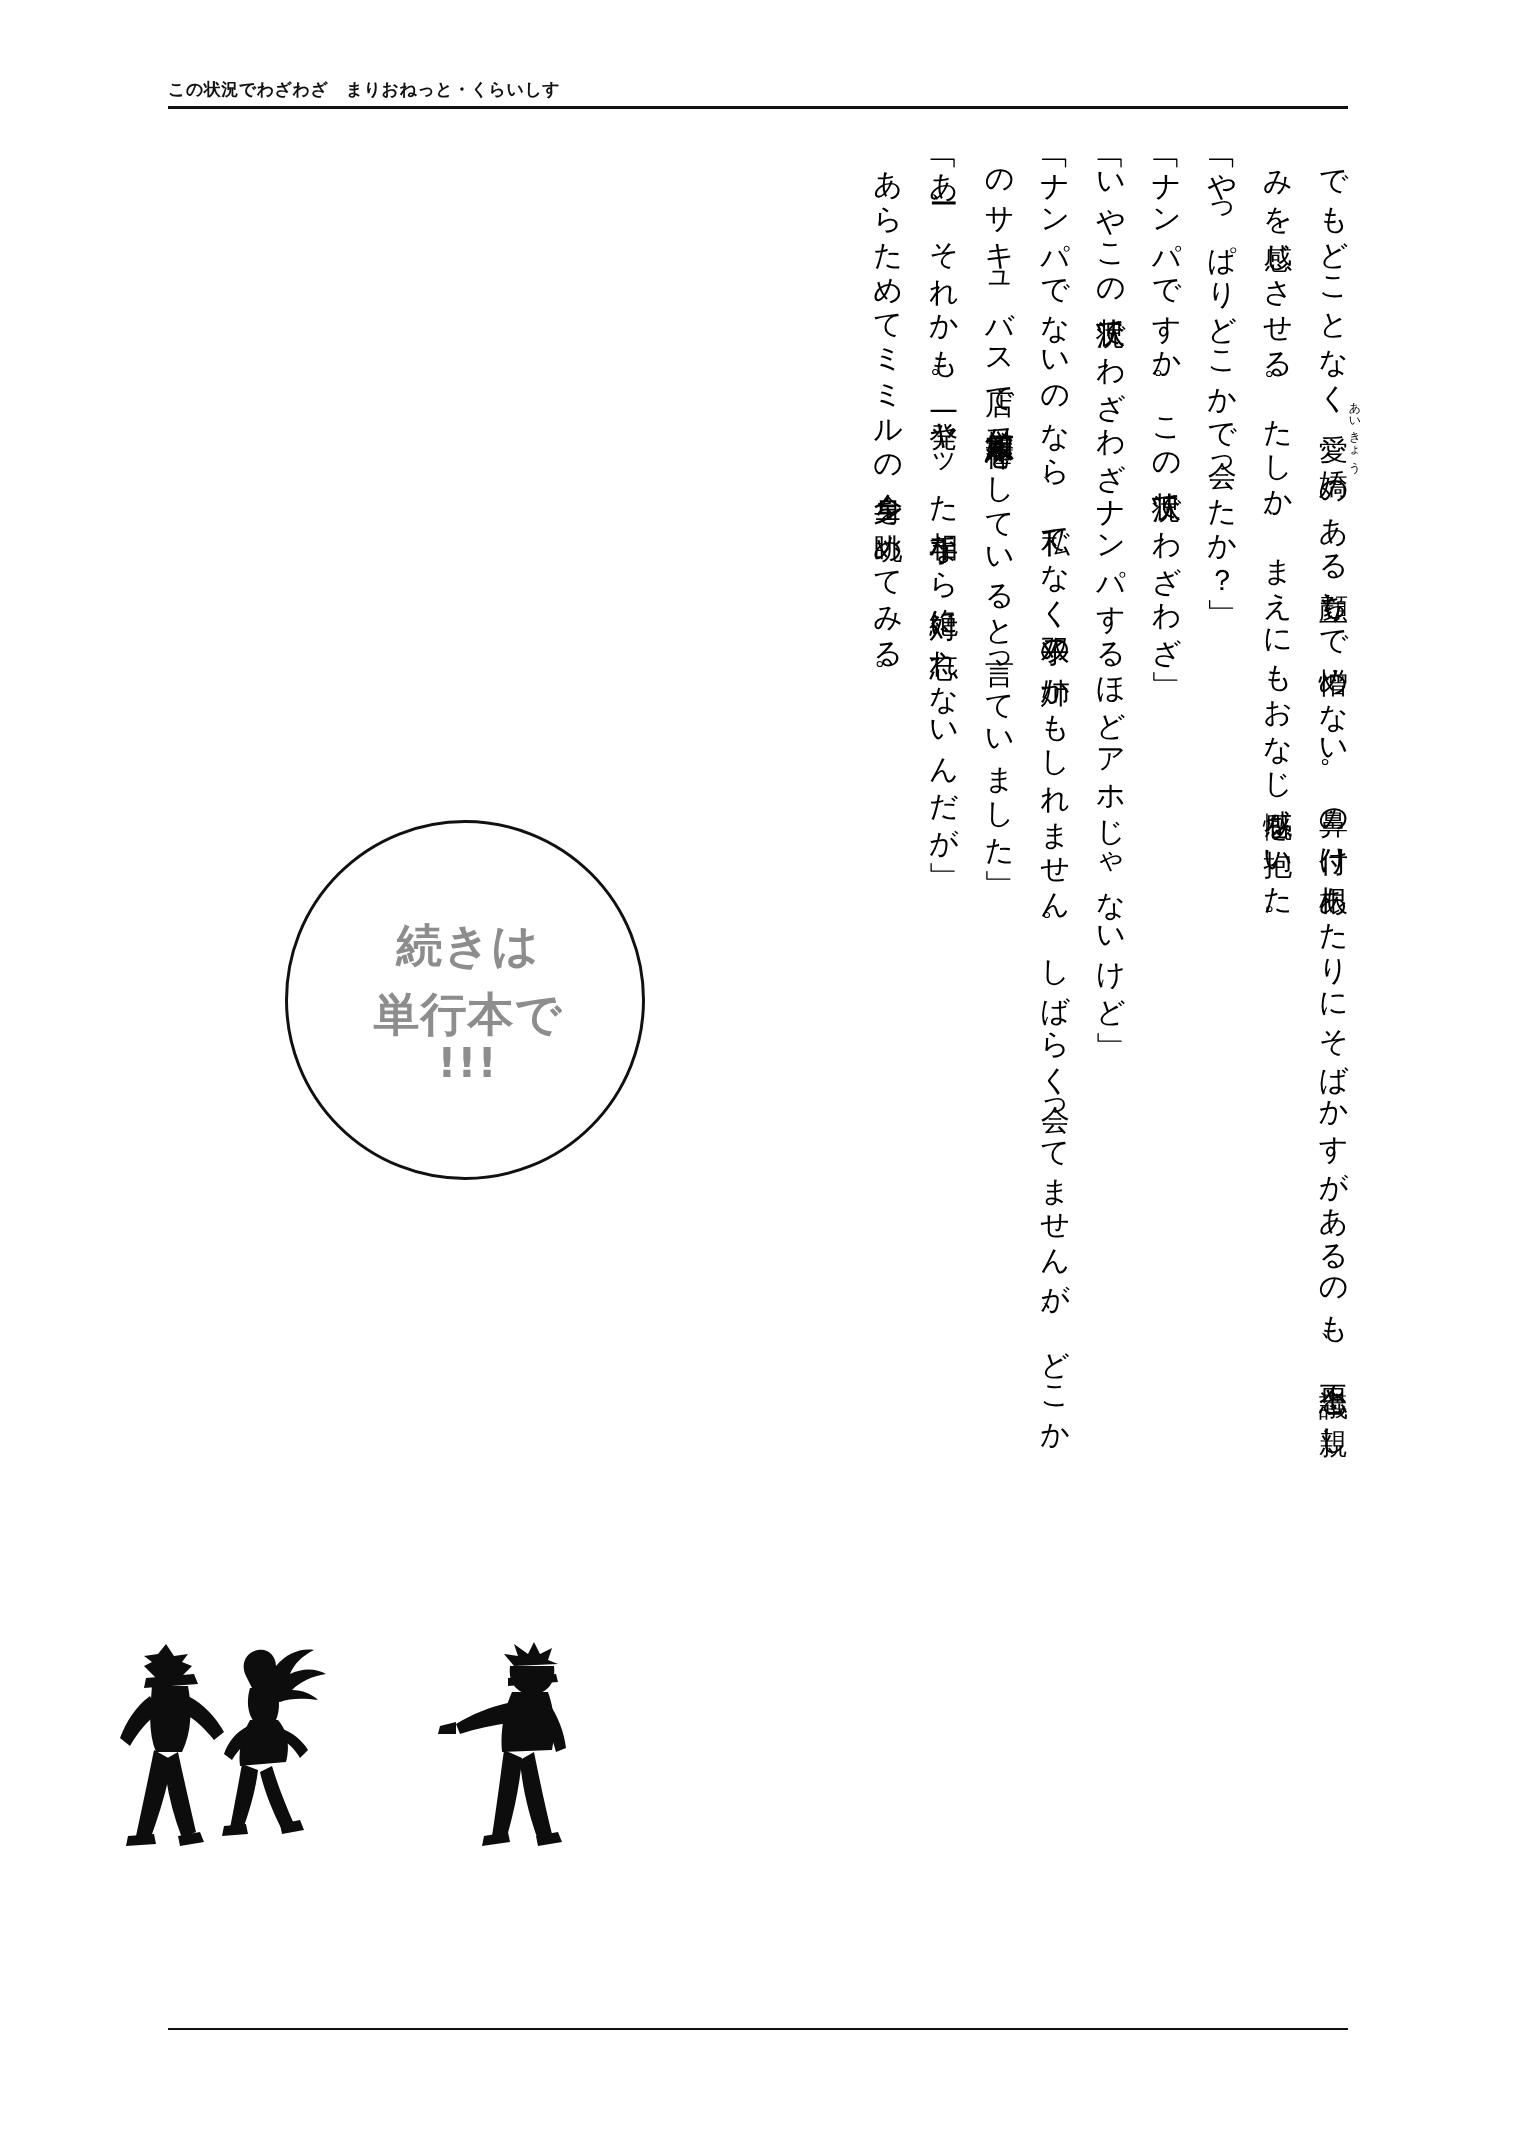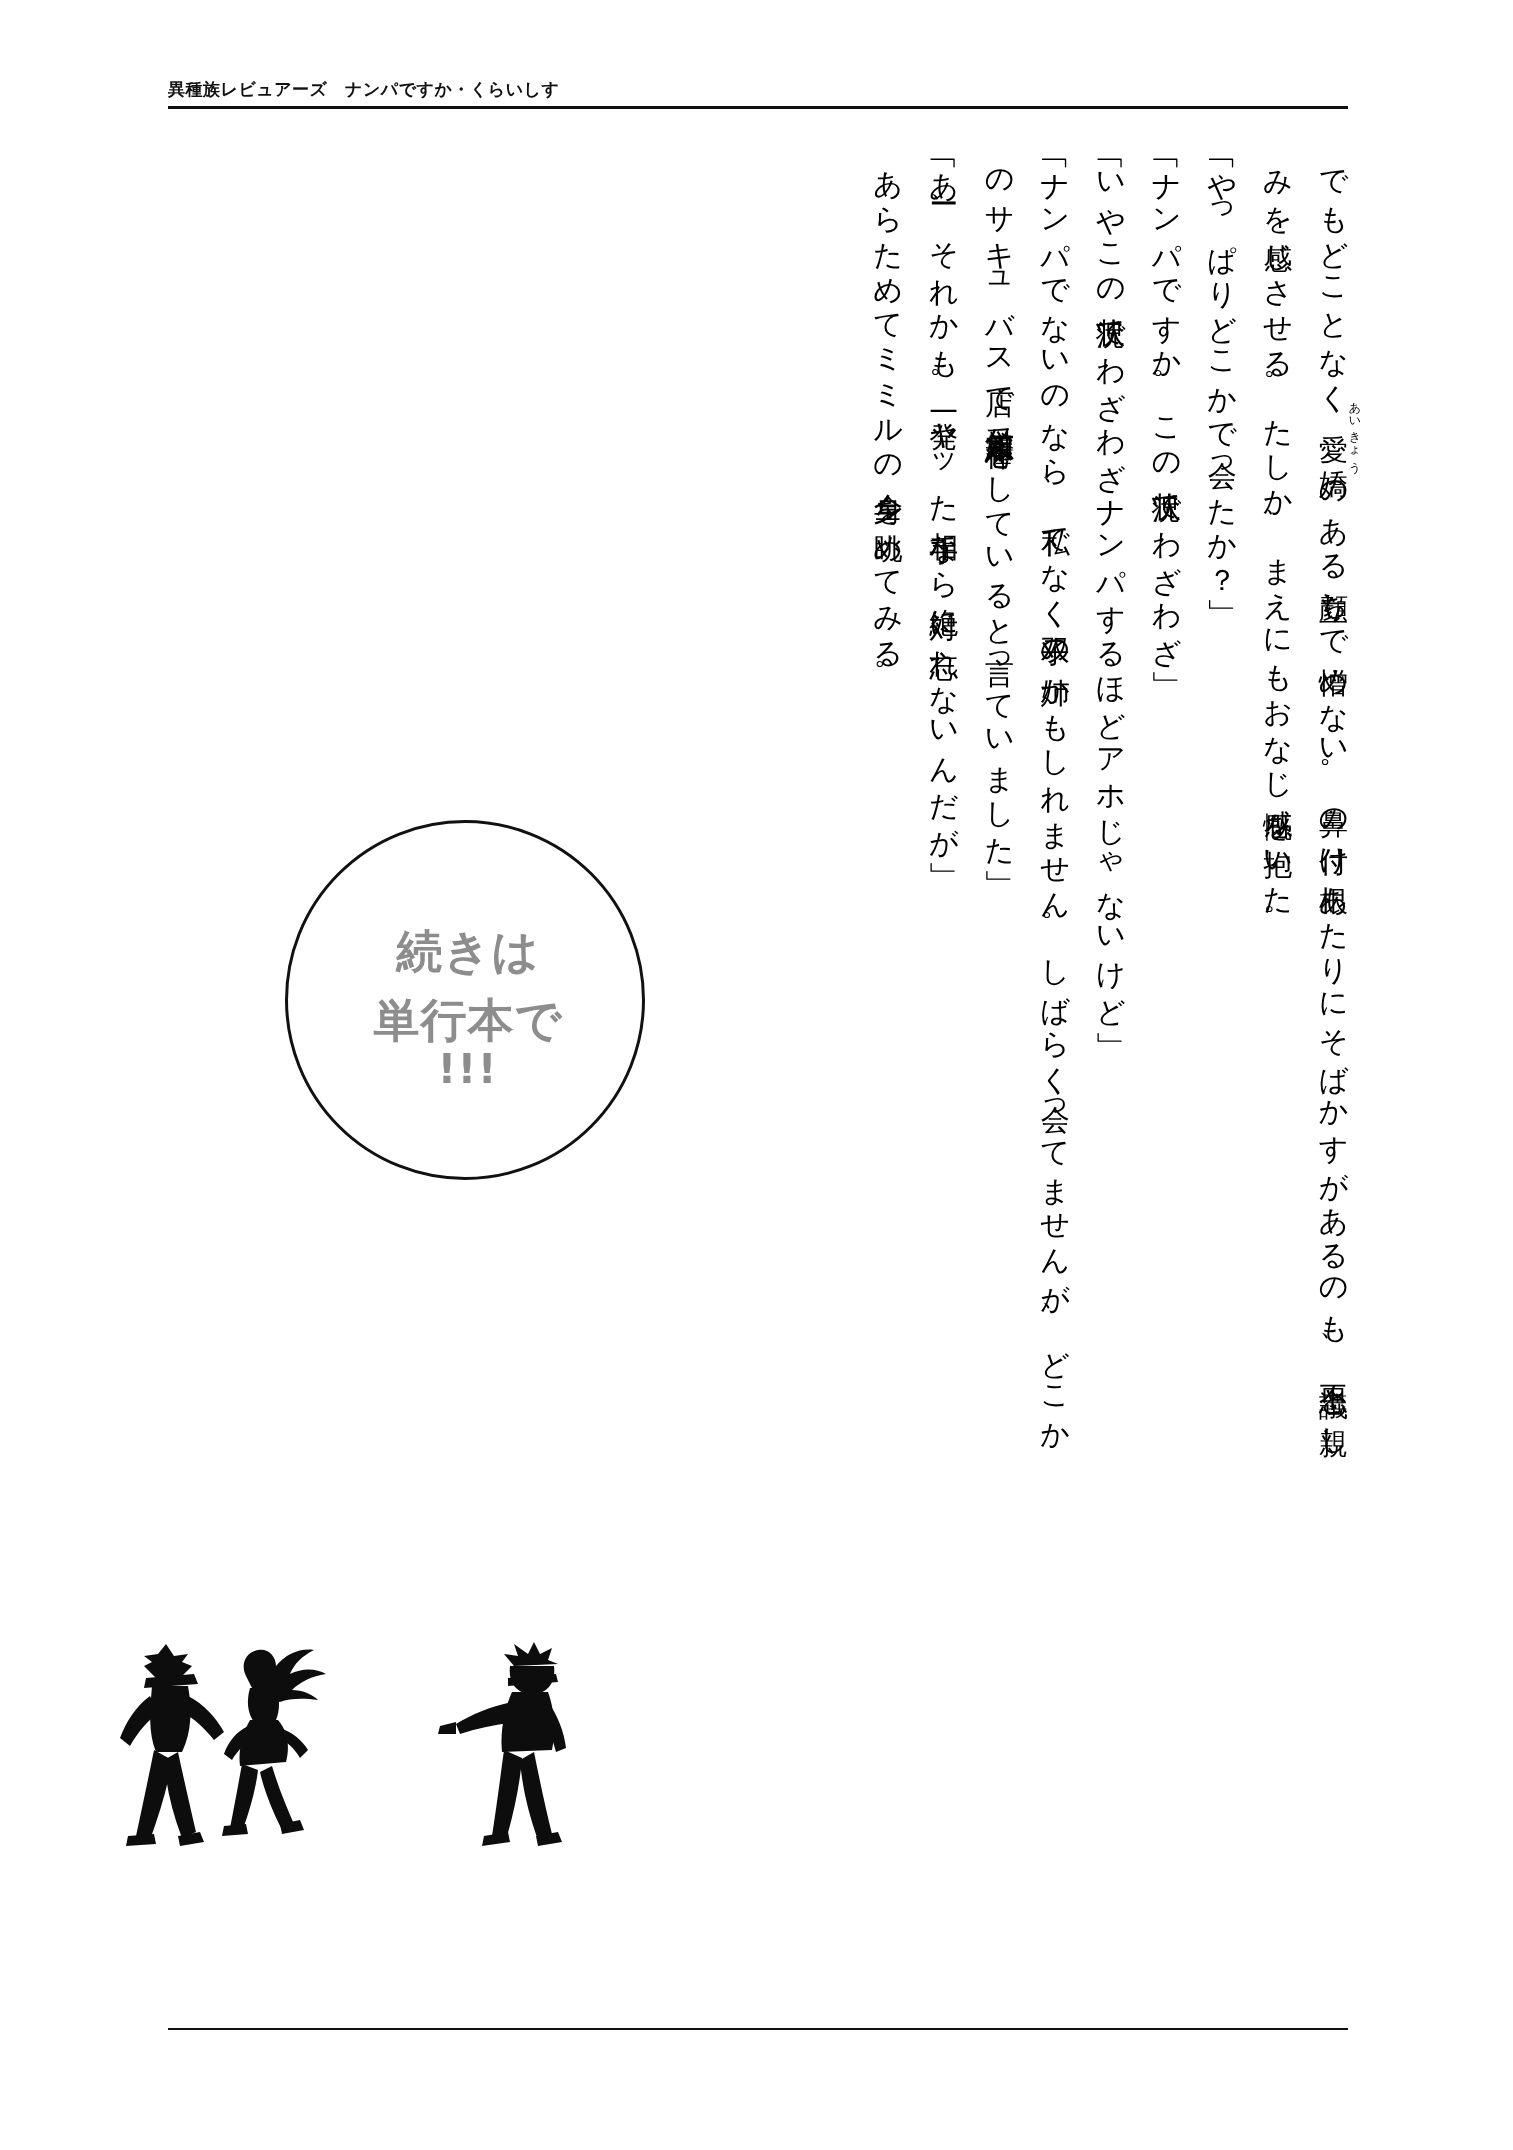--- a/index.html
+++ b/index.html
@@ -93,21 +93,21 @@
     top: 820px;
     width: 360px;
     height: 360px;
     border: 3px solid #111111;
     border-radius: 50%;
     box-sizing: border-box;
   }
   .stamp-inner {
     position: absolute;
     left: 0;
-    top: 6px;
+    top: 0;
     width: 360px;
     height: 360px;
     display: flex;
     flex-direction: column;
     align-items: center;
     justify-content: center;
   }
   .stamp-line {
     font-family: "DejaVu Sans", "Liberation Sans", sans-serif;
     font-weight: bold;
@@ -128,21 +128,21 @@
     width: 700px;
     height: 300px;
   }
 </style>
 </head>
 <body>
 
 <div class="page">
 
   <div class="header">
-    <div class="header-title">異種族レビュアーズ　ナンパですか・くらいしす</div>
+    <div class="header-title">この状況でわざわざ　まりおねっと・くらいしす</div>
     <div class="header-rule"></div>
   </div>
 
   <div class="body-text">
     <p>でもどことなく<ruby><span>愛嬌</span><rt>あいきょう</rt></ruby>のある顔立ちで憎めない。鼻の付け根あたりにそばかすがあるのも、不思議と親しみを感じさせる。たしか、まえにもおなじ感慨を抱いた。</p>
     <p>「やっぱりどこかで会ったか？」</p>
     <p>「ナンパですか。この状況でわざわざ」</p>
     <p>「いやこの状況でわざわざナンパするほどアホじゃないけど」</p>
     <p>「ナンパでないのなら、私でなく双子の姉かもしれません。しばらく会ってませんが、どこかのサキュバス店で受付嬢兼用心棒をしていると言っていました」</p>
     <p>「あー、それかも。一発ヤッた相手なら絶対に忘れないんだが」</p>

